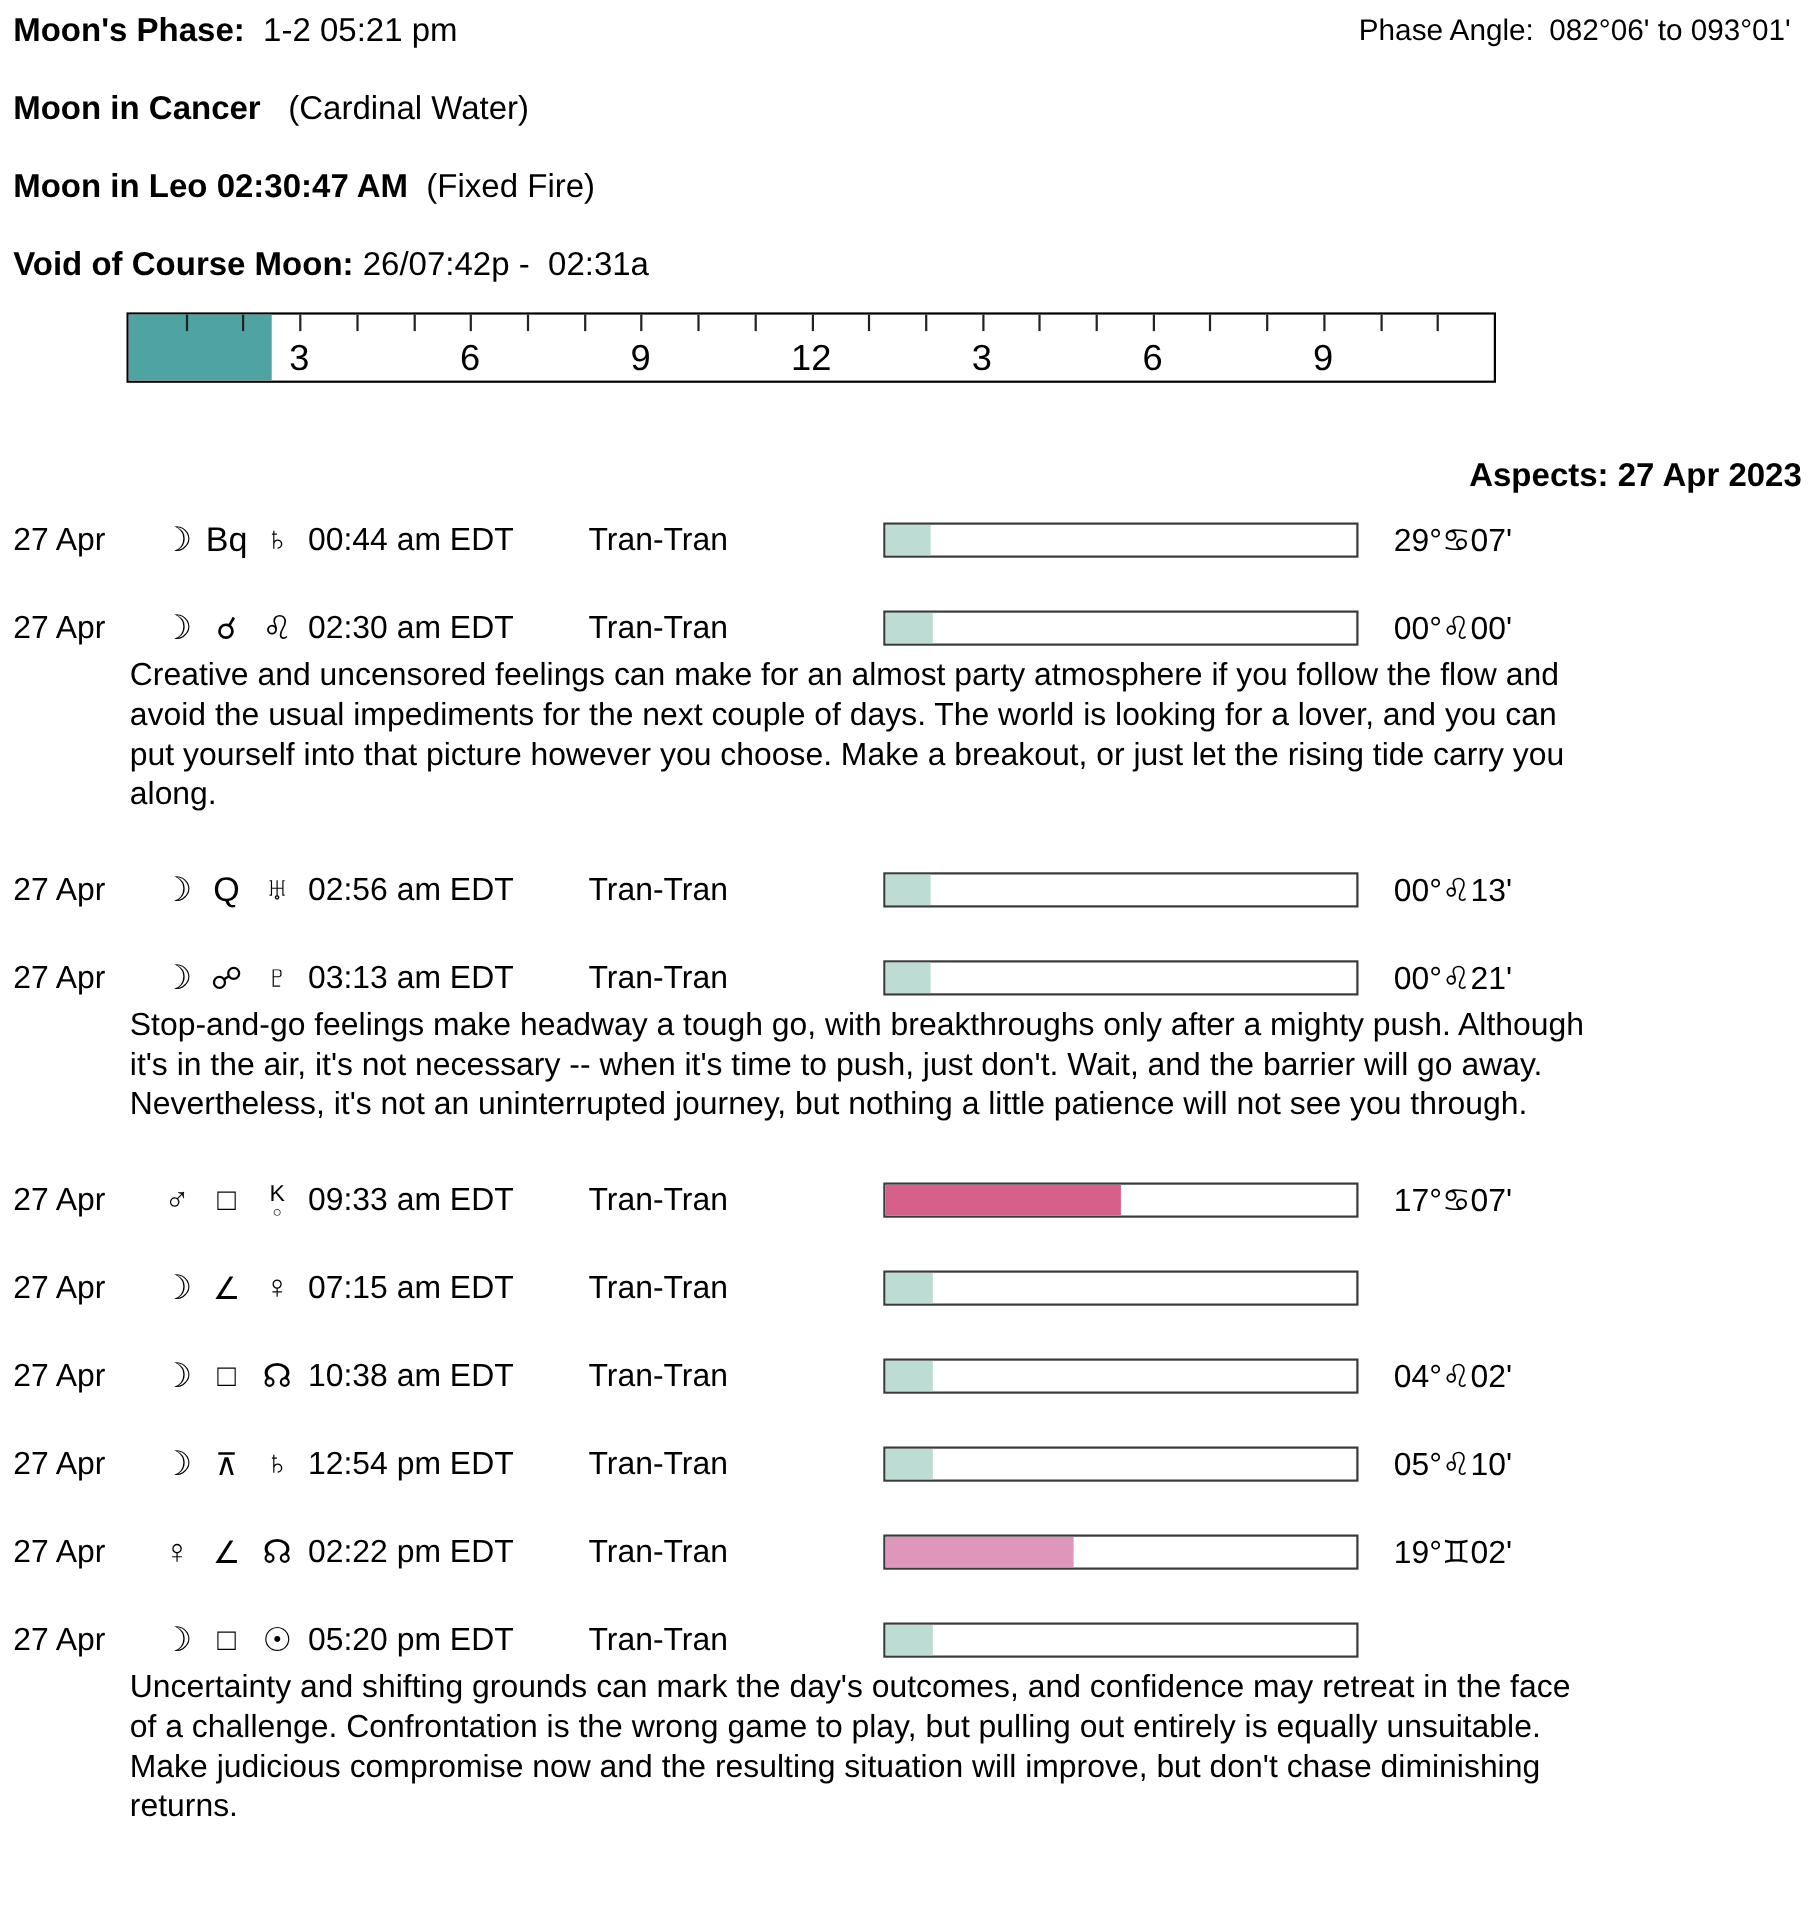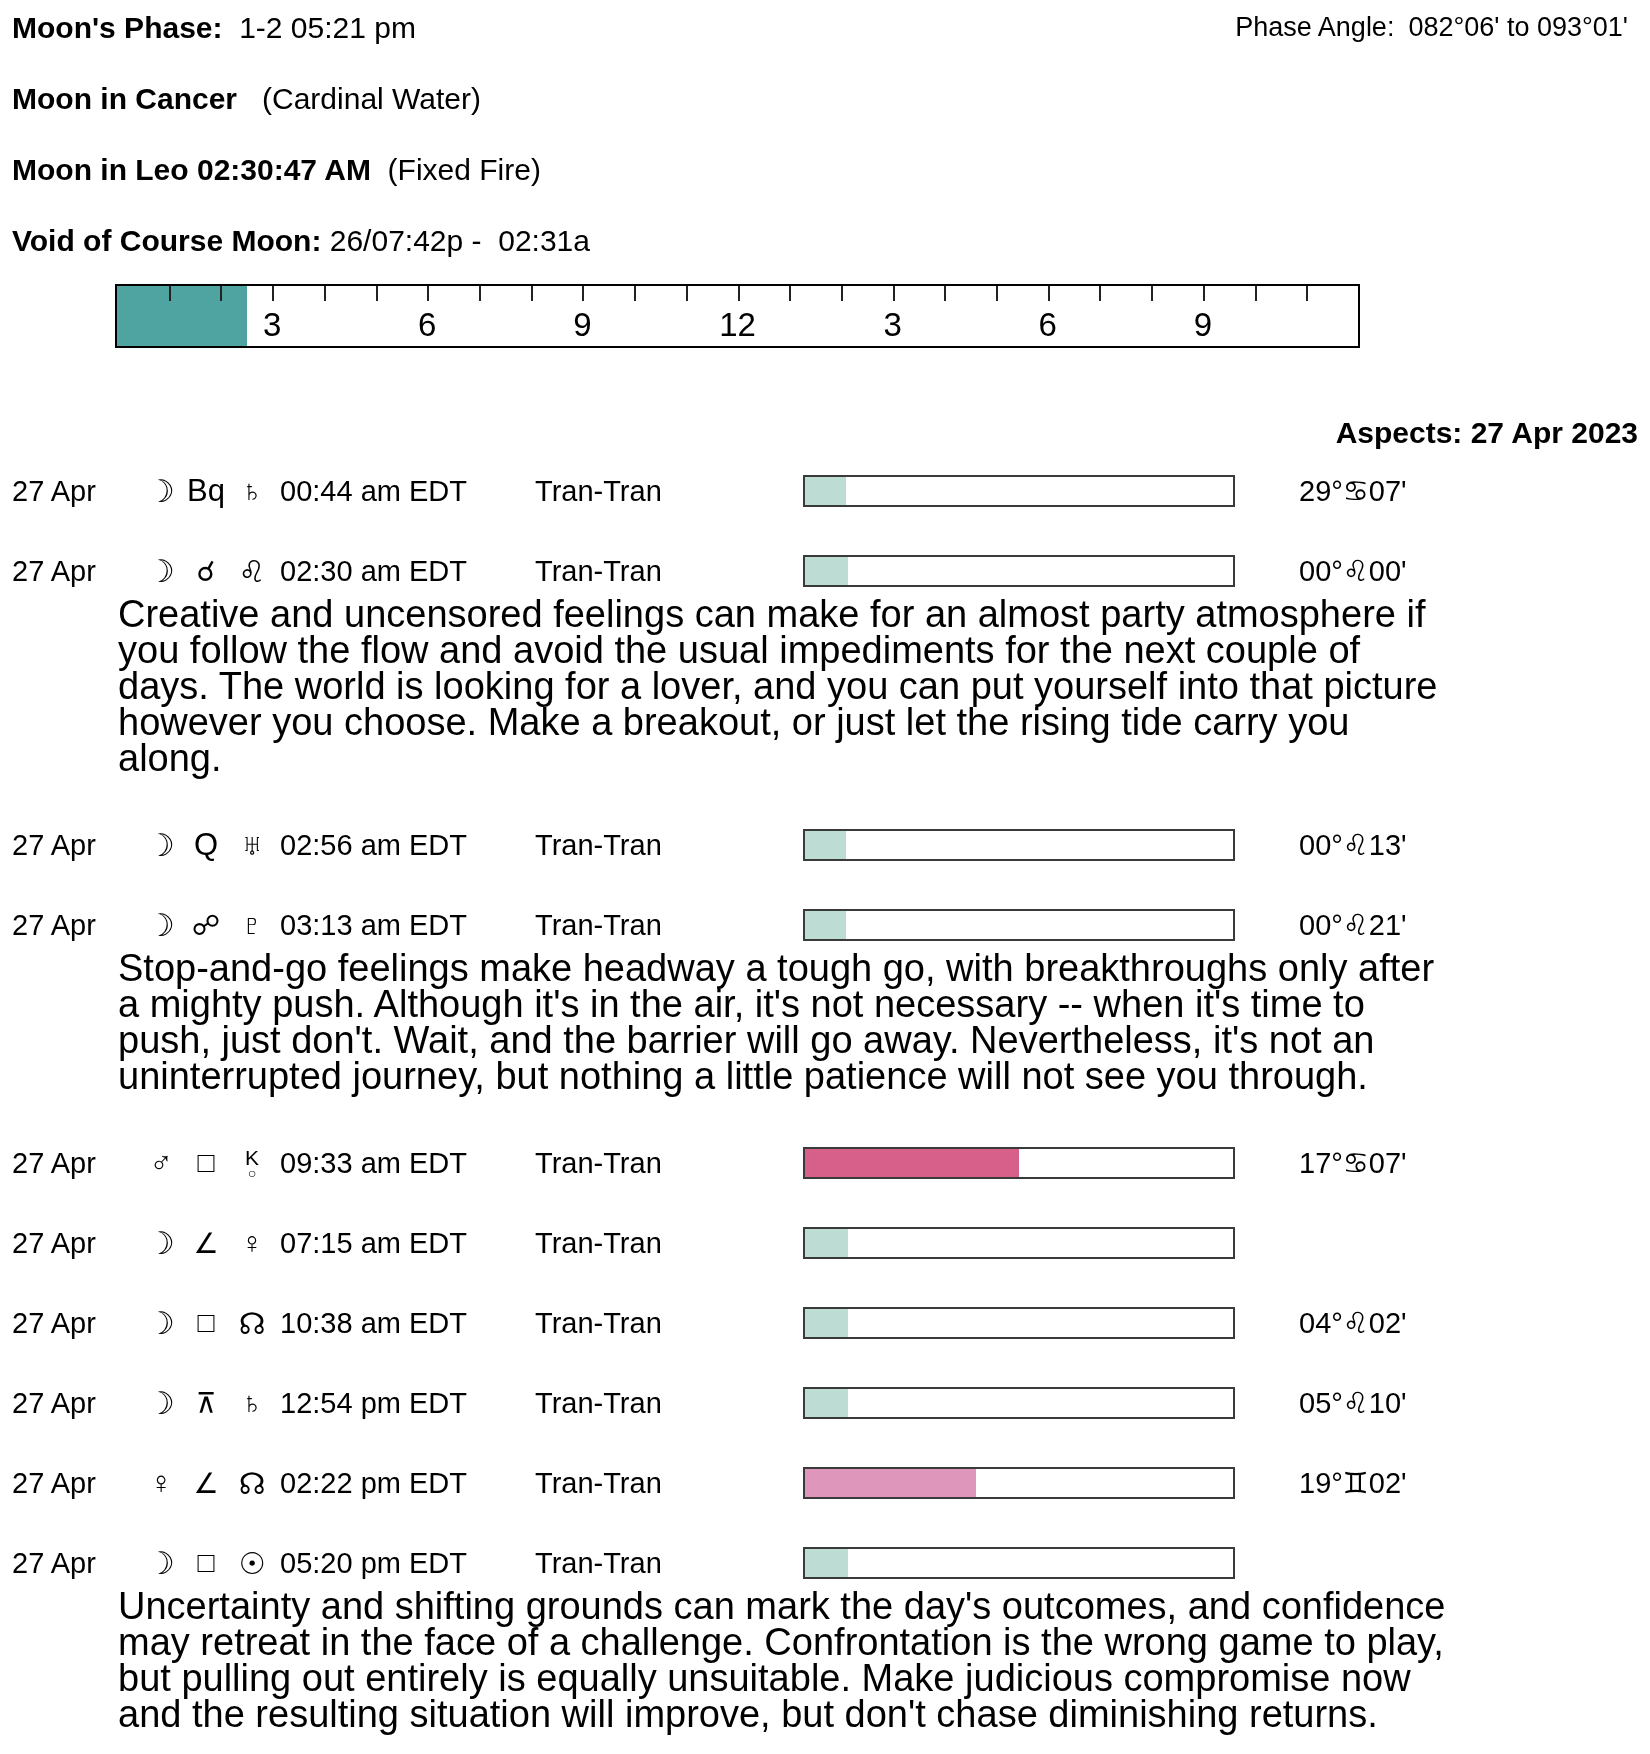--- a/index.html
+++ b/index.html
@@ -66,26 +66,26 @@
   .stack .s-bot { font-size: 14px; line-height: 12px; }
 
   .c-bar { display: flex; align-items: center; }
   .bar {
     width: 432px; height: 32px;
     border: 2px solid #3a3a3a;
     background: #fff;
     overflow: hidden;
   }
   .bar-fill { display: block; height: 100%; }
-  .c-value { padding-left: 64px; white-space: pre; }
+  .c-value { padding-left: 32px; white-space: pre; }
 
   .note {
     margin: -36px 0 50px 106px;
     width: 1335px;
-    font-size: 38px;
+    font-size: 29px;
     line-height: 36px;
   }
 </style>
 </head>
 <body>
 
 <div class="hline topline">
   <span><b>Moon's Phase:</b>  <span>1-2 05:21 pm</span></span>
   <span class="phase-angle"><span class="pa-label">Phase Angle:</span><span>082°06' to 093°01'</span></span>
 </div>

